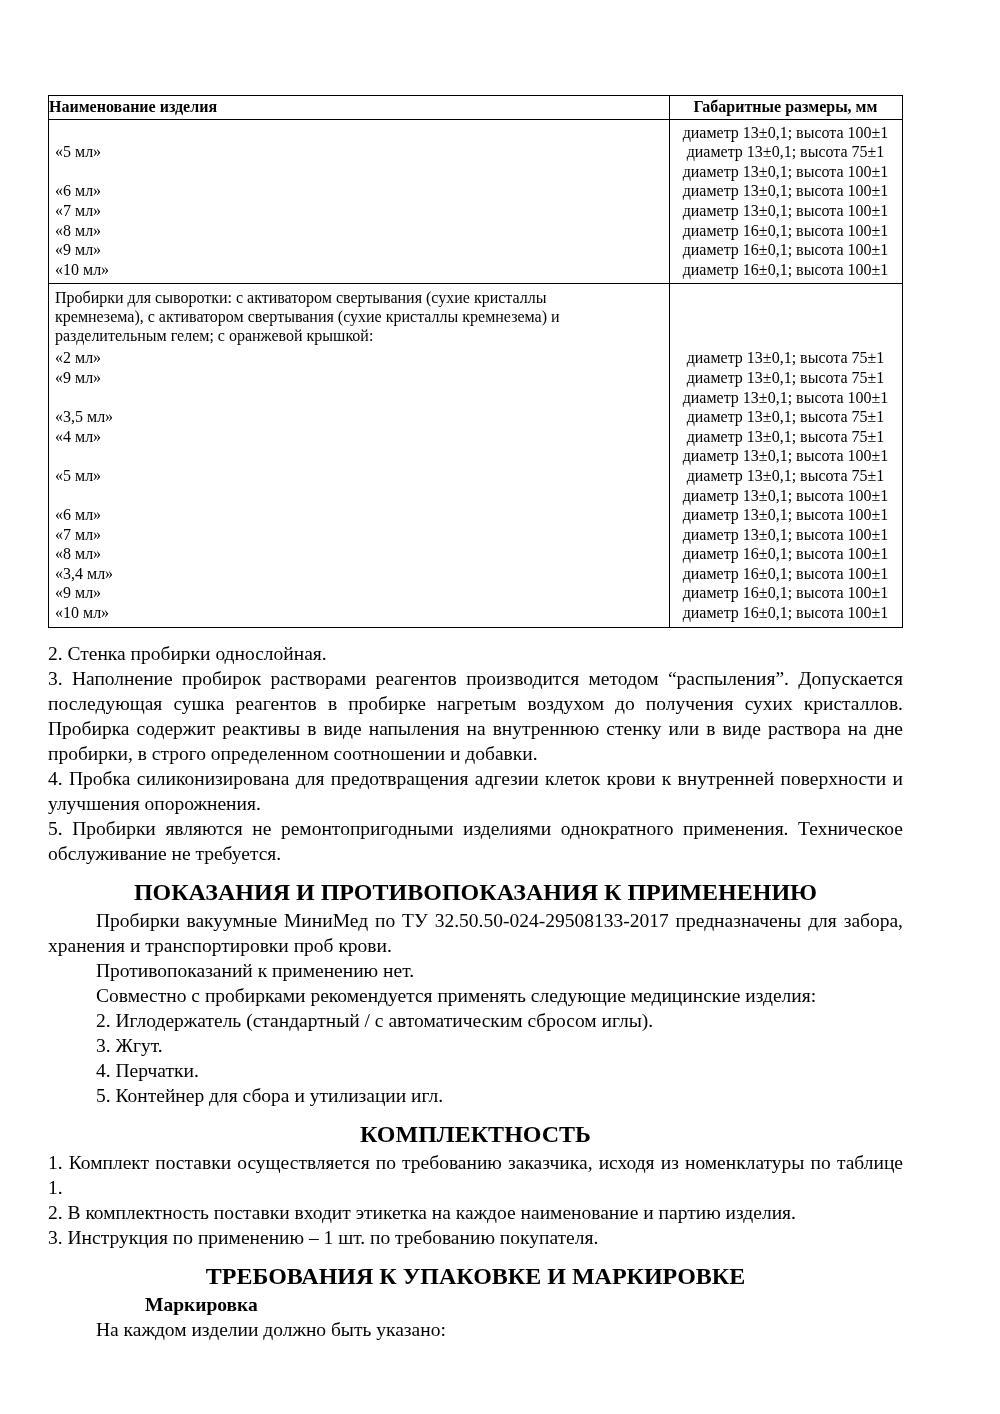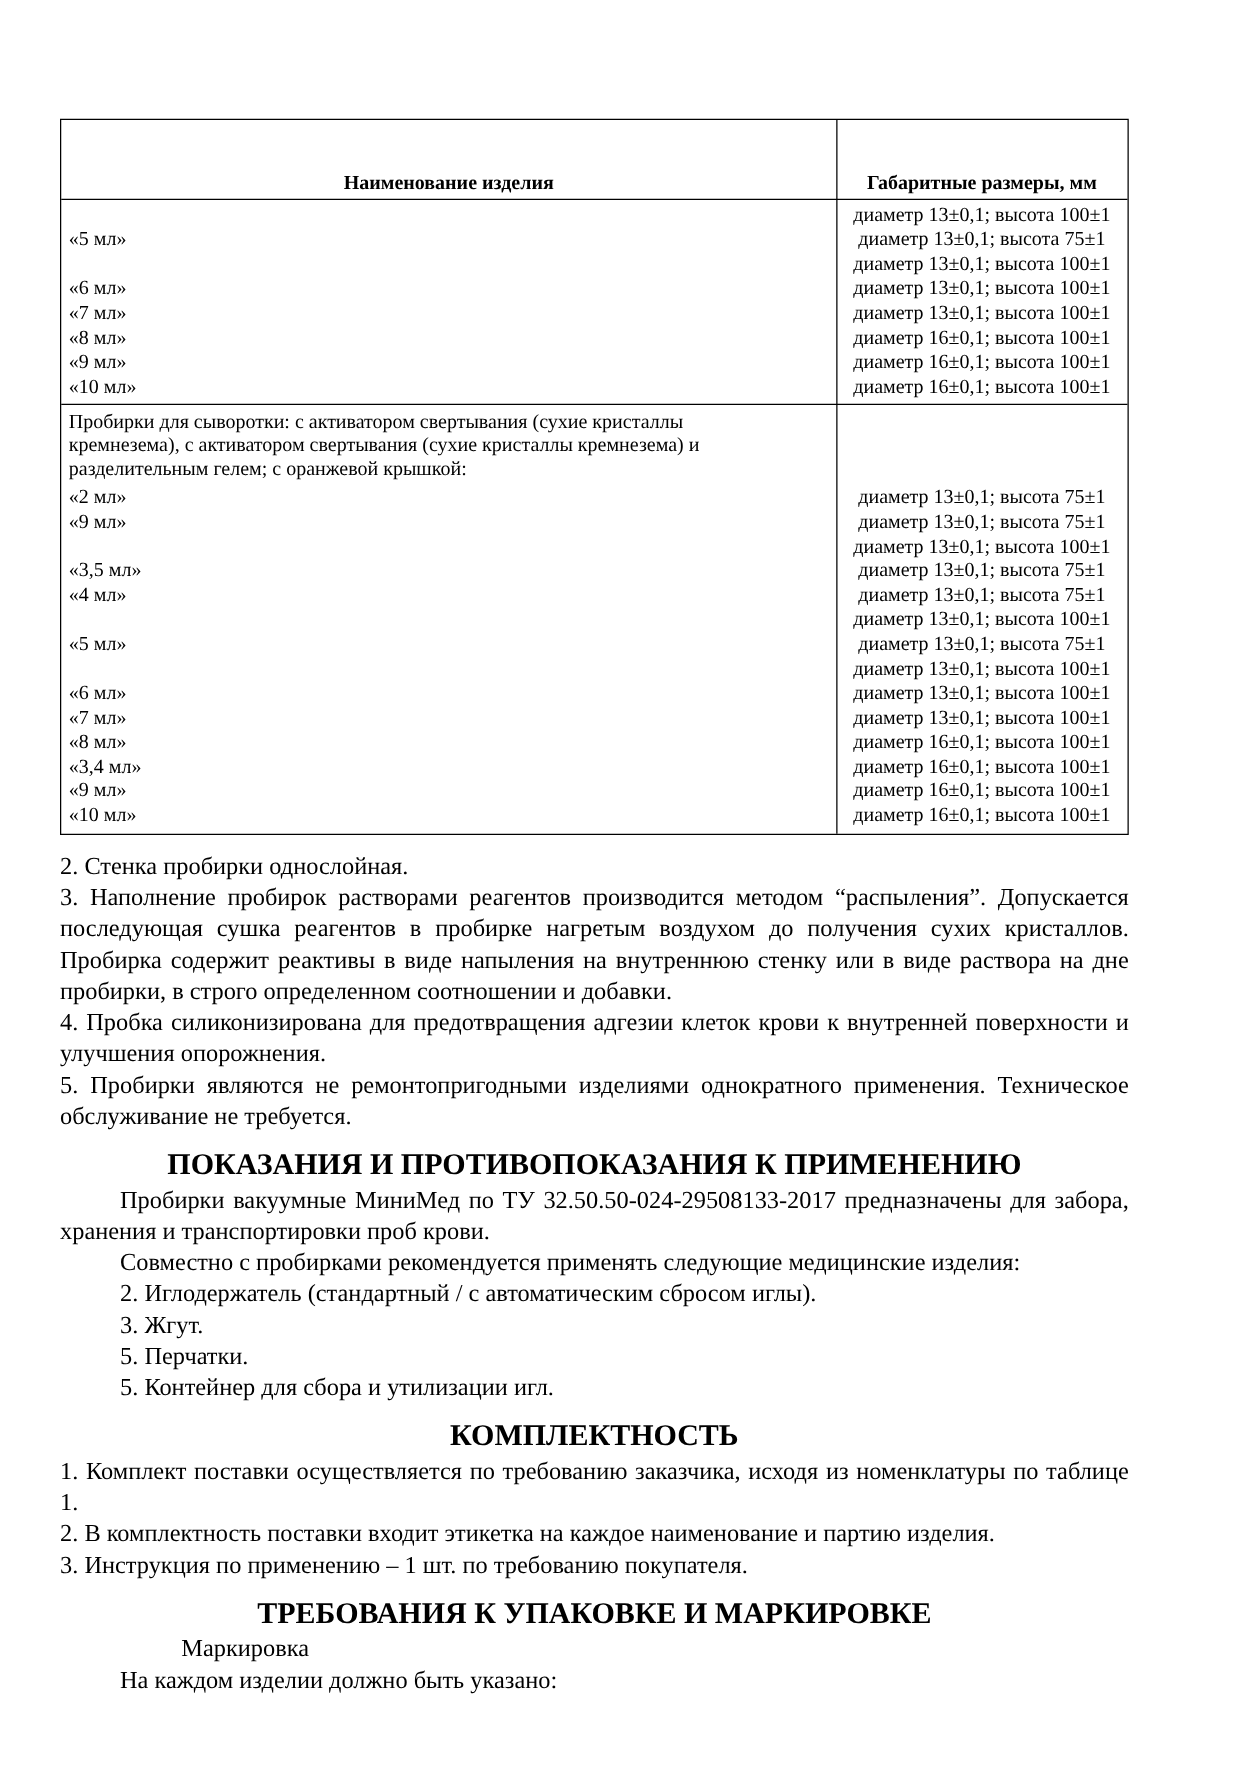--- a/index.html
+++ b/index.html
@@ -19,41 +19,41 @@
     line-height:19.6px;
   }
   .v-divider {
     position:absolute; left:620px; top:0; bottom:0; width:1.3px;
     background:#000;
   }
   .row { display:flex; align-items:stretch; }
   .cell.left  { flex:0 0 620px; width:620px; padding-left:6px; }
   .cell.right { flex:1; text-align:center; white-space:nowrap; }
   .t-head { border-bottom:1.3px solid #000; font-weight:700; }
-  .t-head .cell { text-align:center; padding:1px 0 2px;margin-top:40px; }
+  .t-head .cell { padding:1px 0 2px; }
   .t-head .cell.left { padding-left:0; }
   .t-group { padding:3px 0 4px; }
   .t-row { height:19.6px; }
   .group-b { border-top:1.3px solid #000; padding-top:0; }
   .intro-row .cell.left {
     white-space:normal;
     padding:4px 38px 3px 6px;
     line-height:19px;
   }
 
   
   .text-block { margin-top:13px; font-size:19.5px; line-height:25px; }
   .body-p { text-align:justify; }
   .indent { text-indent:48px; }
   .list-item { padding-left:48px; text-align:left; }
   .heading {
     font-size:24px; font-weight:700; text-align:center;
     margin:14px 0 3px;
   }
-  .subheading { font-weight:400; padding-left:97px; }
+  .subheading { font-weight:700; padding-left:97px; }
 </style>
 </head>
 <body>
 
 <div class="page">
 
   <div class="doc-table">
     <div class="v-divider"></div>
 
     <div class="row t-head">
@@ -186,29 +186,30 @@
 
   <div class="text-block">
 
     <p class="body-p">2. Стенка пробирки однослойная.</p>
     <p class="body-p">3. Наполнение пробирок растворами реагентов производится методом “распыления”. Допускается последующая сушка реагентов в пробирке нагретым воздухом до получения сухих кристаллов. Пробирка содержит реактивы в виде напыления на внутреннюю стенку или в виде раствора на дне пробирки, в строго определенном соотношении и добавки.</p>
     <p class="body-p">4. Пробка силиконизирована для предотвращения адгезии клеток крови к внутренней поверхности и улучшения опорожнения.</p>
     <p class="body-p">5. Пробирки являются не ремонтопригодными изделиями однократного применения. Техническое обслуживание не требуется.</p>
 
     <h2 class="heading">ПОКАЗАНИЯ И ПРОТИВОПОКАЗАНИЯ К ПРИМЕНЕНИЮ</h2>
     <p class="body-p indent">Пробирки вакуумные МиниМед по ТУ 32.50.50-024-29508133-2017 предназначены для забора, хранения и транспортировки проб крови.</p>
+    <p class="body-p indent">Противопоказаний к применению нет.</p>
     <p class="body-p indent">Совместно с пробирками рекомендуется применять следующие медицинские изделия:</p>
     <div>
 
 
         <p class="list-item">2. Иглодержатель (стандартный / с автоматическим сбросом иглы).</p>
 
         <p class="list-item">3. Жгут.</p>
 
-        <p class="list-item">5. Перчатки.</p>
+        <p class="list-item">4. Перчатки.</p>
 
         <p class="list-item">5. Контейнер для сбора и утилизации игл.</p>
       </div>
 
     <h2 class="heading">КОМПЛЕКТНОСТЬ</h2>
     <div>
 
         <p class="body-p">1. Комплект поставки осуществляется по требованию заказчика, исходя из номенклатуры по таблице 1.</p>
 
         <p class="body-p">2. В комплектность поставки входит этикетка на каждое наименование и партию изделия.</p>

